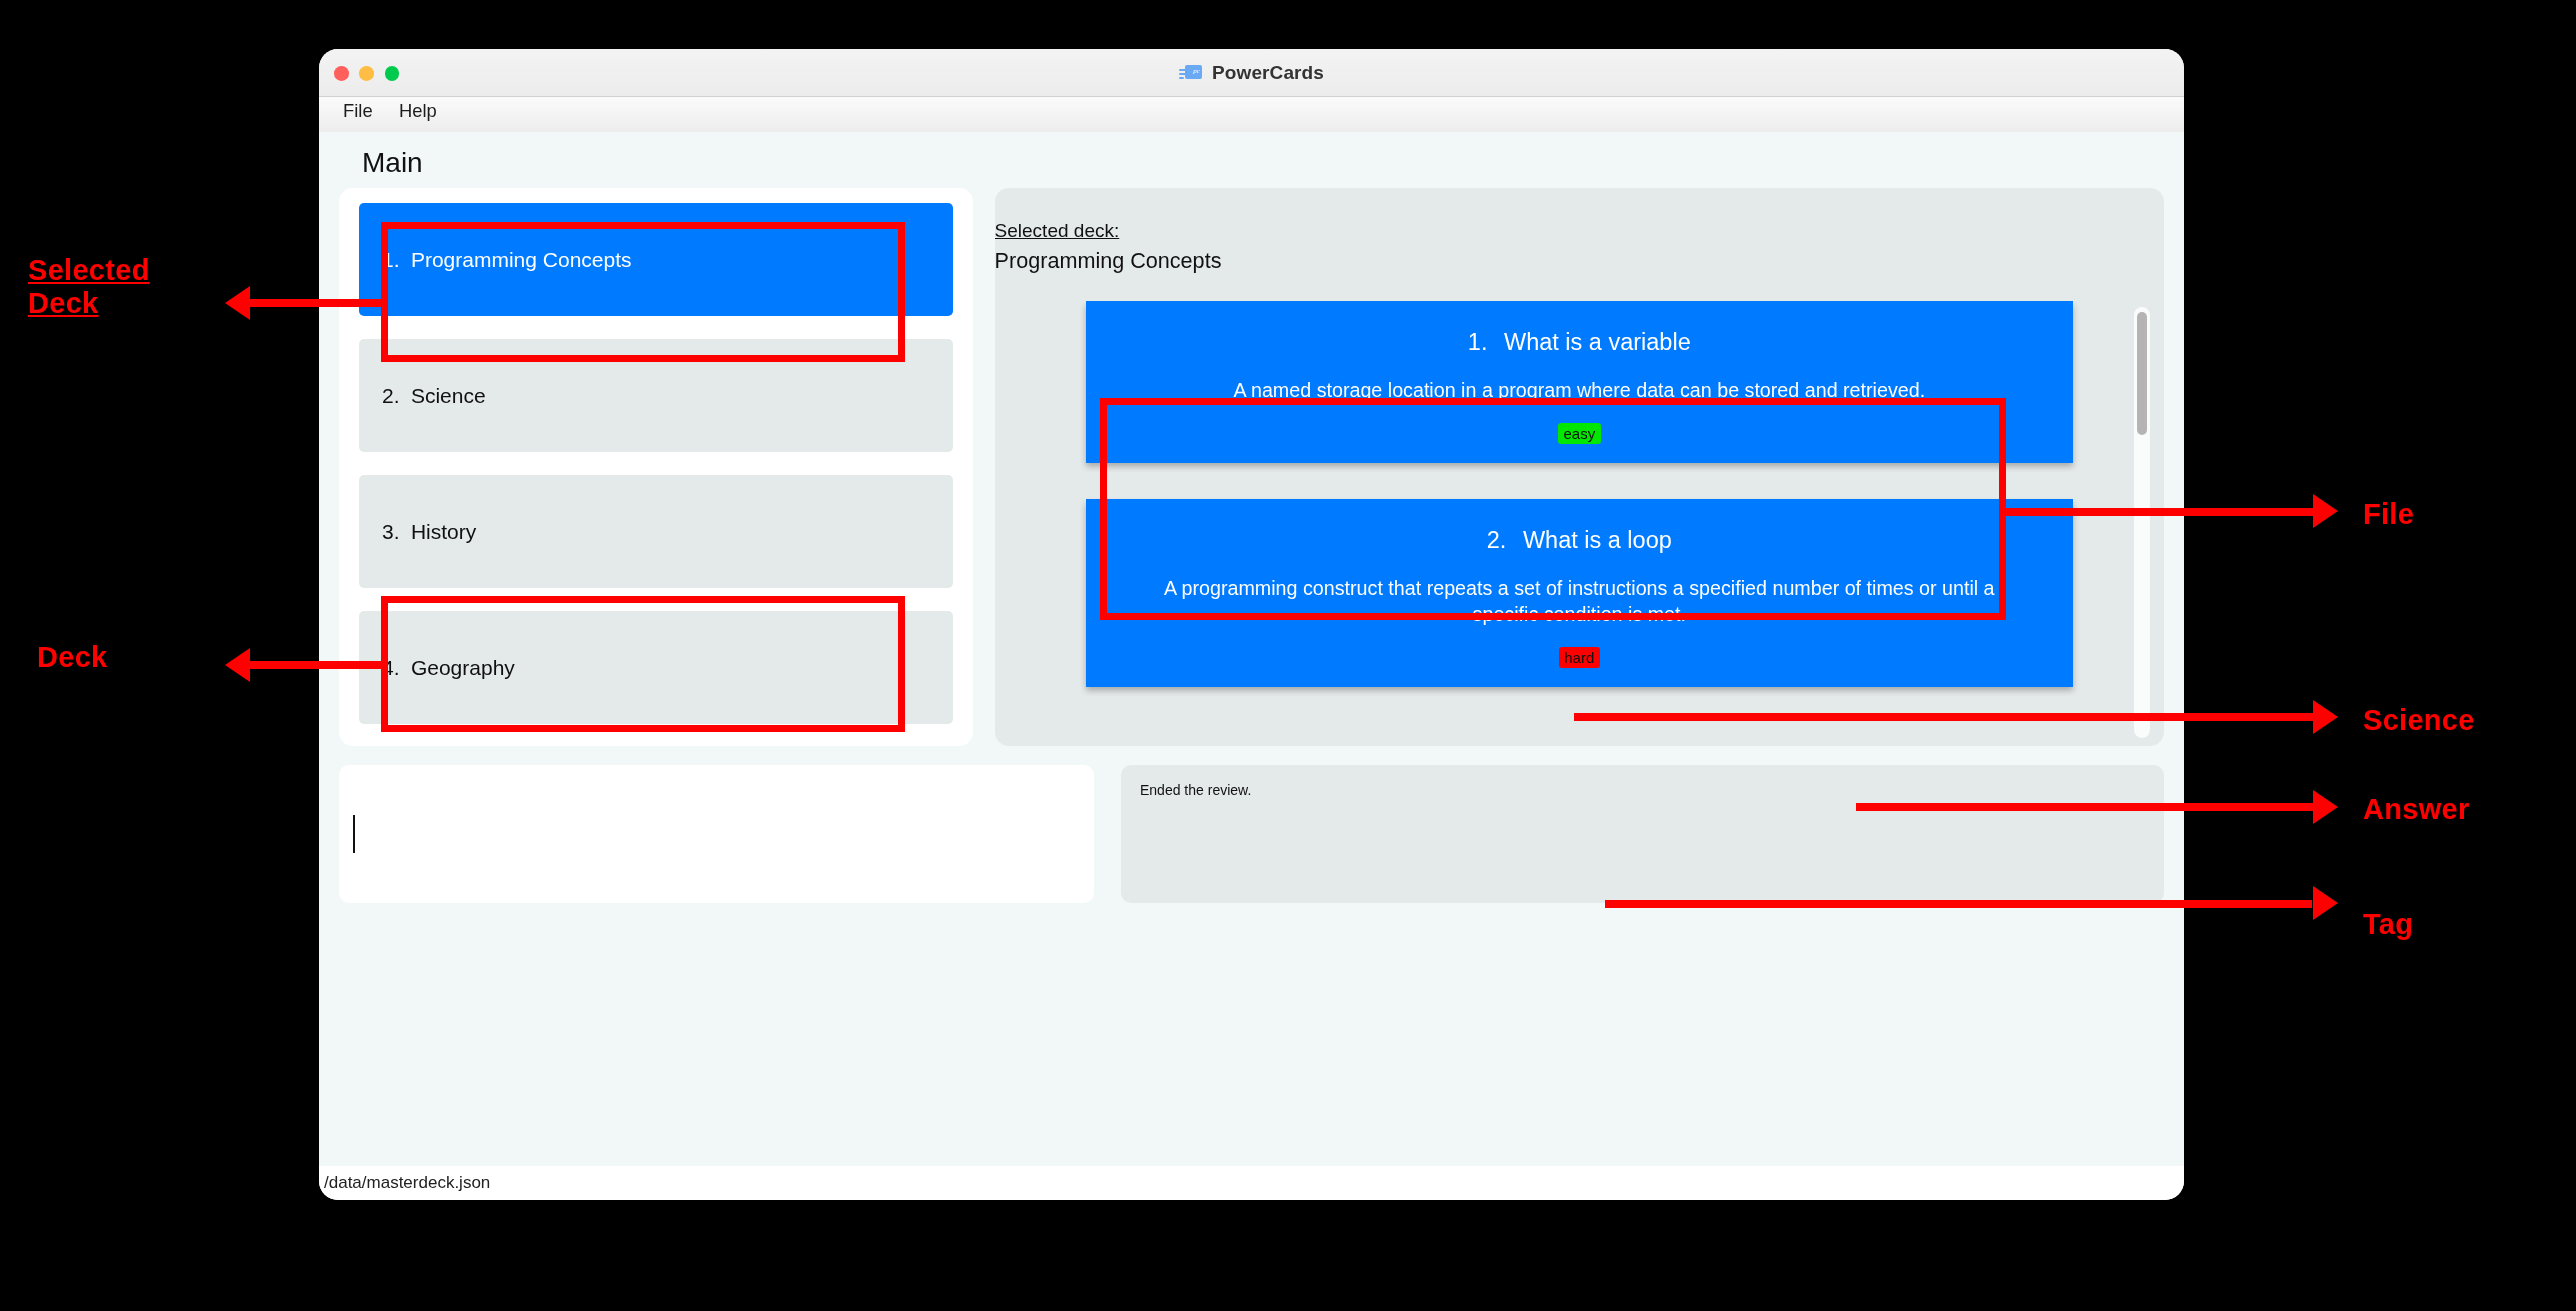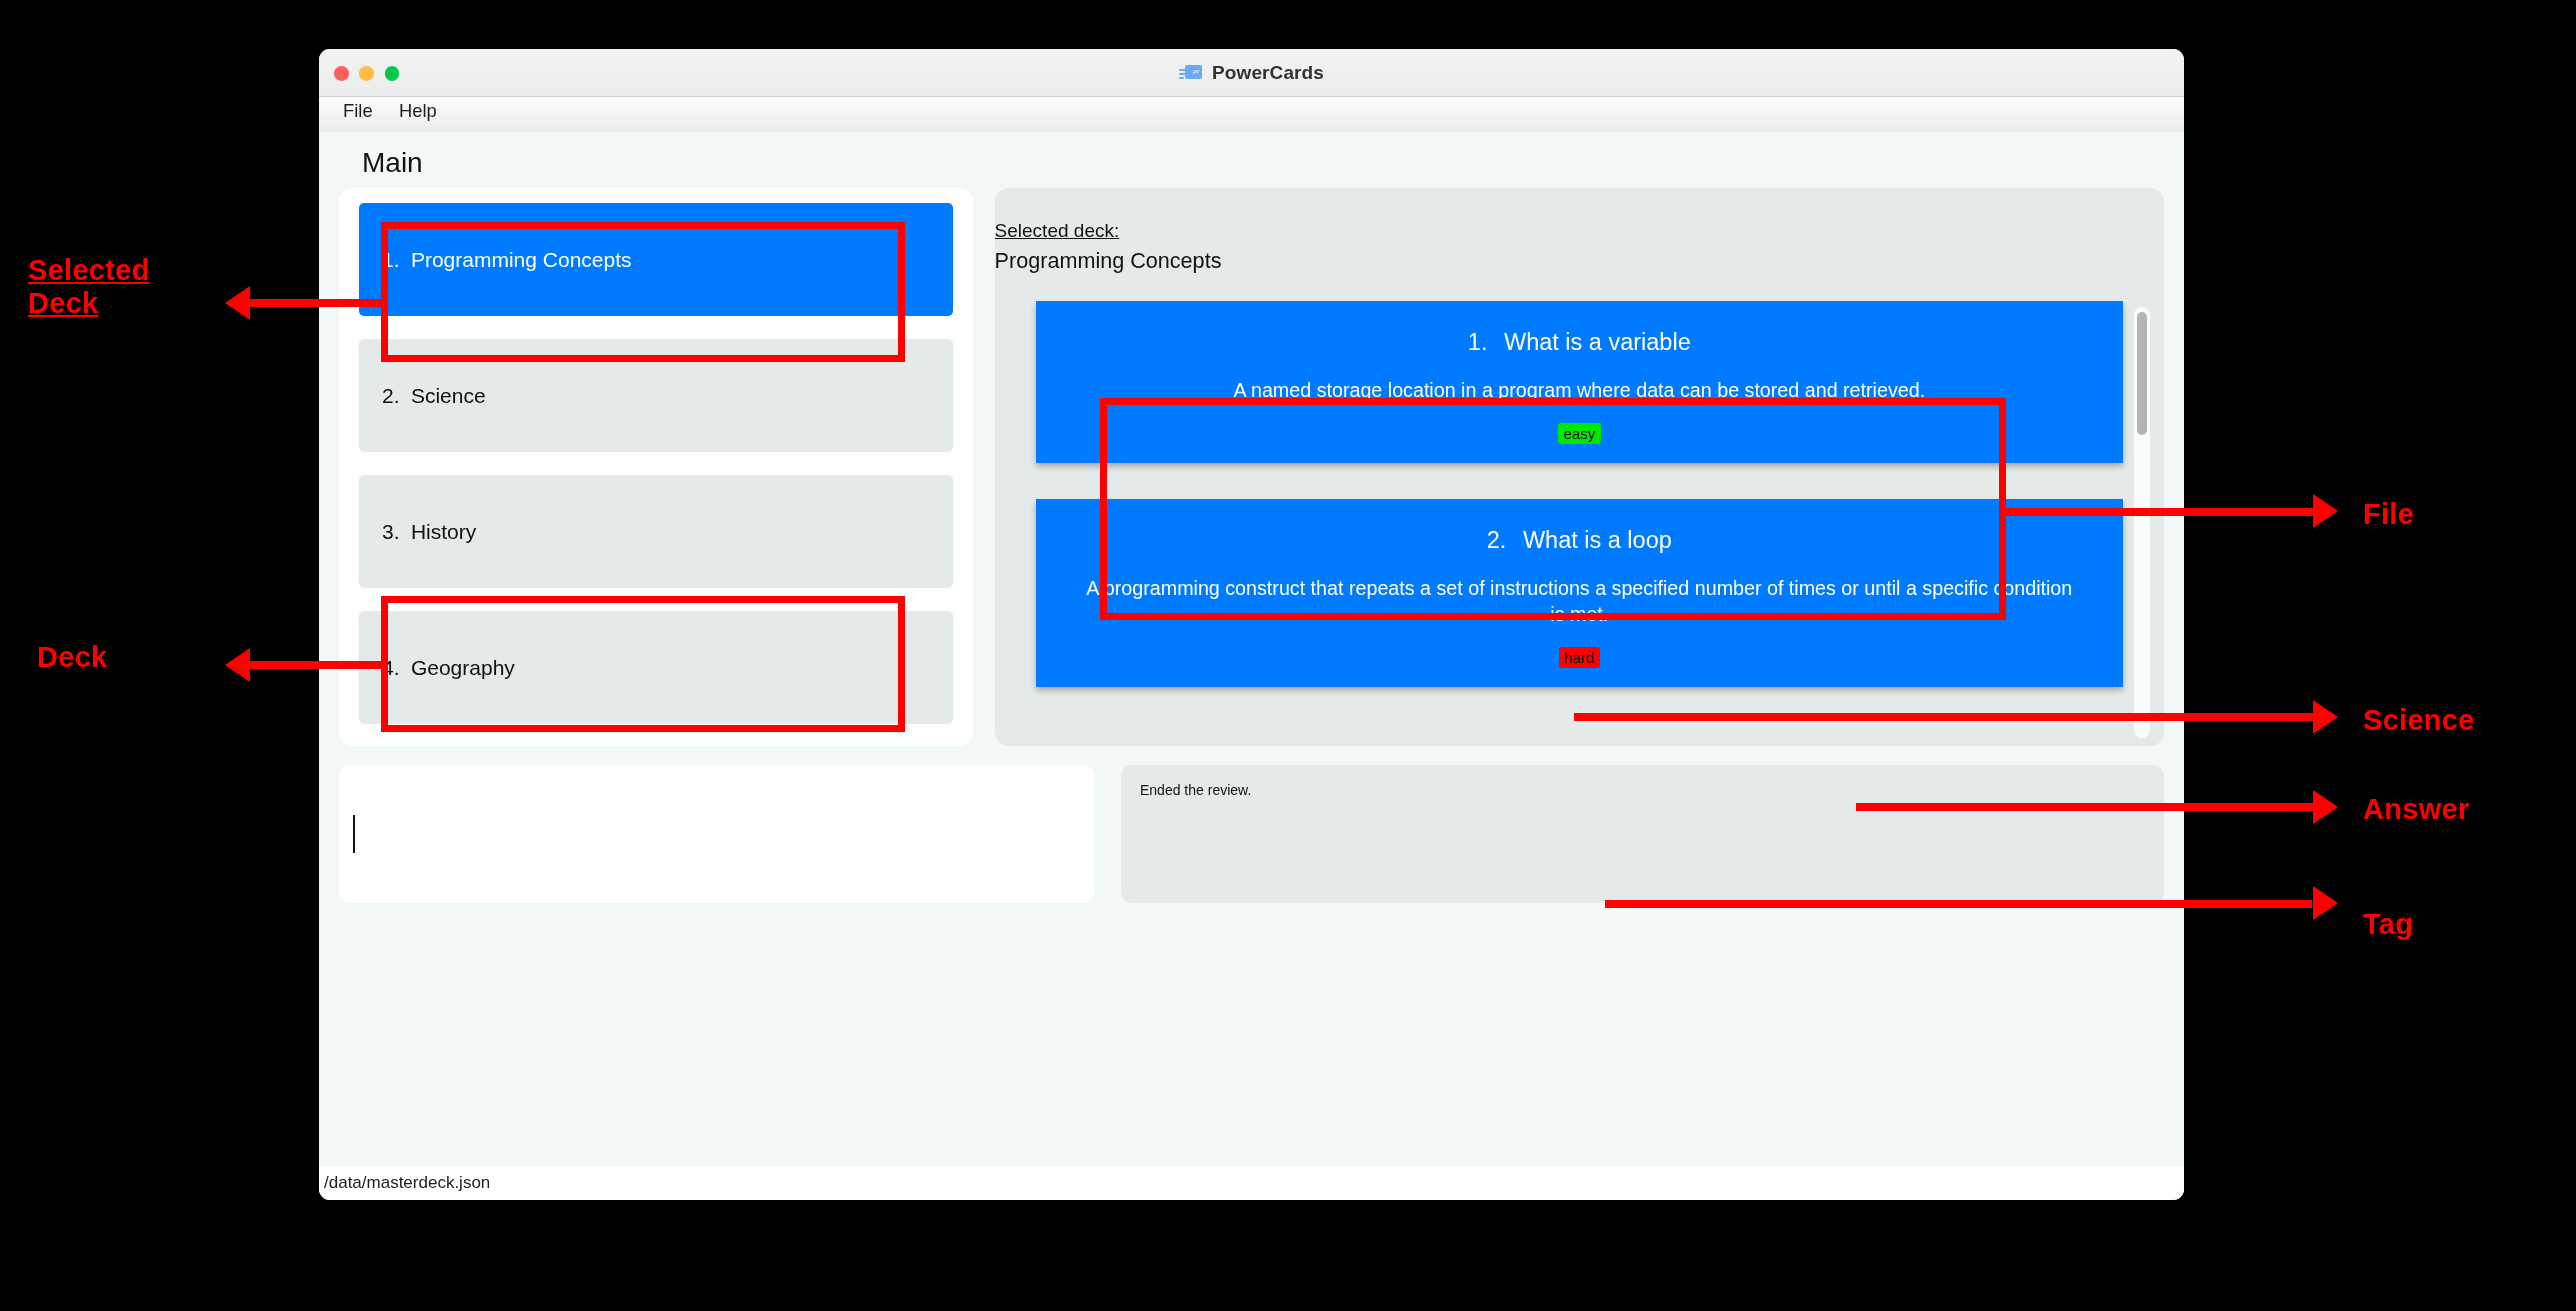--- a/index.html
+++ b/index.html
@@ -3,21 +3,21 @@
 <meta charset="utf-8">
 <style>
   html,body{margin:0;padding:0;}
   body{
     width:2576px;height:1311px;background:#000;overflow:hidden;
     font-family:"Liberation Sans",sans-serif;position:relative;
   }
   
   #app-window{
     position:absolute;left:319px;top:49px;width:1865px;height:1151px;
-    background:#f2f8f8;border-radius:11px;overflow:hidden;
+    background:#f2f8f8;border-radius:19px;overflow:hidden;
     box-shadow:0 3.8px 16.5px rgba(0,0,0,.45);
   }
   #titlebar{
     height:47px;background:linear-gradient(#f3f3f3,#ececec);
     border-bottom:0.6px solid #d2d2d2;position:relative;
   }
   .traffic{position:absolute;top:17px;display:flex;gap:10.8px;left:15px;}
   .dot{width:14.6px;height:14.6px;border-radius:50%;}
   .dot.red{background:#ff605c;}
   .dot.yellow{background:#ffbd44;}
@@ -69,21 +69,21 @@
   }
   #selected-deck-head{text-align:left;margin-top:14px;}
   #selected-deck-label{
     font-size:19px;color:#111;text-decoration:underline;display:inline-block;
   }
   #selected-deck-name{font-size:21.6px;color:#111;margin-top:6.3px;}
   #card-scroll{
     position:absolute;left:0;right:0;top:113px;bottom:0;overflow:hidden;
   }
   .flashcard{
-    width:1087px;margin:0 auto 36px auto;background:#007bff;color:#fff;
+    width:987px;margin:0 auto 36px auto;background:#007bff;color:#fff;
     text-align:center;padding:16.5px 25px 19px 25px;box-sizing:border-box;
     box-shadow:0 3.8px 6.3px rgba(0,0,0,.28);
   }
   .flashcard .q{font-size:23.5px;margin:11.4px 0 0 0;}
   .flashcard .q .qnum{margin-right:16.5px;}
   .flashcard .a{font-size:19.7px;line-height:1.33;margin:21.6px 25px 0 25px;}
   .tag{
     display:inline-block;margin-top:19px;padding:1.9px 5.7px;border-radius:3.2px;
     font-size:15px;color:#111;line-height:1.15;
   }

